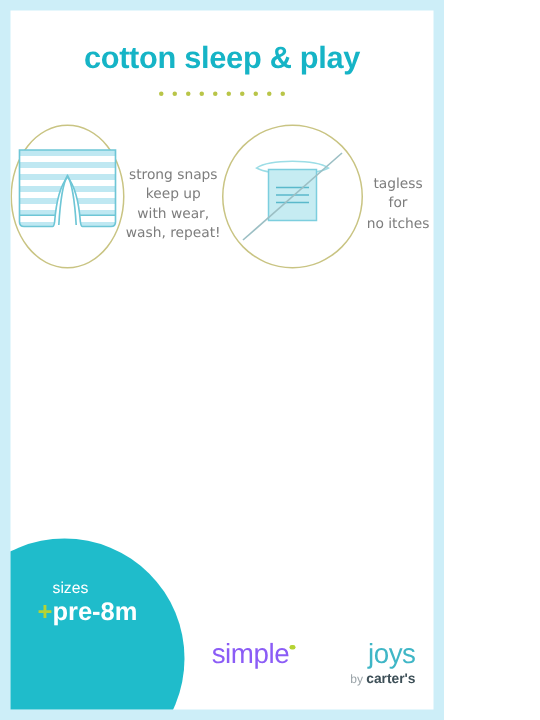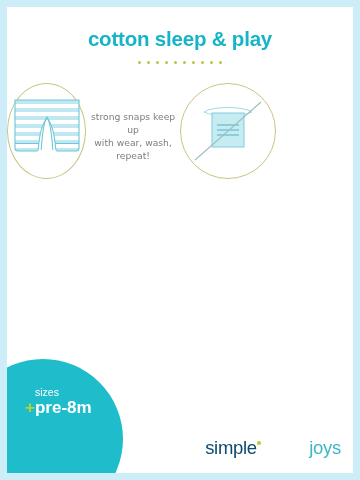--- a/index.html
+++ b/index.html
@@ -9,21 +9,21 @@
   }
   body {
     width: 360px;
     height: 480px;
     font-family: "Liberation Sans", sans-serif;
     overflow: hidden;
   }
 
   #infographic {
     position: relative;
-    width: 360px;
+    width: 296px;
     height: 480px;
     box-sizing: border-box;
     background: #cdeef8;
     padding: 7px;
     overflow: hidden;
   }
 
   .canvas {
     position: relative;
     width: 100%;
@@ -139,21 +139,21 @@
     right: 12px;
     bottom: 16px;
     text-align: right;
   }
   .logo-main {
     font-size: 18.5px;
     line-height: 1;
     letter-spacing: -0.3px;
     white-space: nowrap;
   }
-  .logo-simple { color: #0c4a6e; margin-top: 37px; }
+  .logo-simple { color: #8b5cf6; margin-top: 37px; }
   .logo-joys { color: #3fb6c6; margin-left: 48px; }
   .logo-dot {
     display: inline-block;
     width: 3.5px;
     height: 3.5px;
     border-radius: 50%;
     background: #b5d334;
     vertical-align: 9px;
     margin: 0 0.5px;
   }
@@ -229,30 +229,33 @@
         <div class="circle">
           <svg width="74" height="74" viewBox="0 0 74 74">
             <path d="M13,18 C22,12 52,12 61,18 C52,23 22,23 13,18 Z" fill="#ffffff" stroke="#9cdde6" stroke-width="1"></path>
             <rect x="21" y="19" width="32" height="34" fill="#c6ecf2" stroke="#7ccede" stroke-width="1"></rect>
             <line x1="26" y1="31" x2="48" y2="31" stroke="#5ab9cb" stroke-width="1.1"></line>
             <line x1="26" y1="36" x2="48" y2="36" stroke="#5ab9cb" stroke-width="1.1"></line>
             <line x1="26" y1="41" x2="48" y2="41" stroke="#5ab9cb" stroke-width="1.1"></line>
             <line x1="4" y1="66" x2="70" y2="8" stroke="#9cbfc4" stroke-width="1.1"></line>
           </svg>
         </div>
+        <div class="caption">tagless for
+no itches</div>
       </div>
 
 
     </div>
 
     <div class="sizes-badge">
       <div class="sizes-inner">
         <div class="sizes-label">sizes</div>
         <div class="sizes-value"><span class="sizes-plus">+</span><span>pre-8m</span></div>
       </div>
     </div>
 
     <div class="logo">
       <div class="logo-main"><span class="logo-simple">simple</span><span class="logo-dot"></span><span class="logo-joys">joys</span></div>
+      <div class="logo-sub"><span>by </span><b>carter's</b></div>
     </div>
 
   </div>
 </div>
 
 </body></html>

